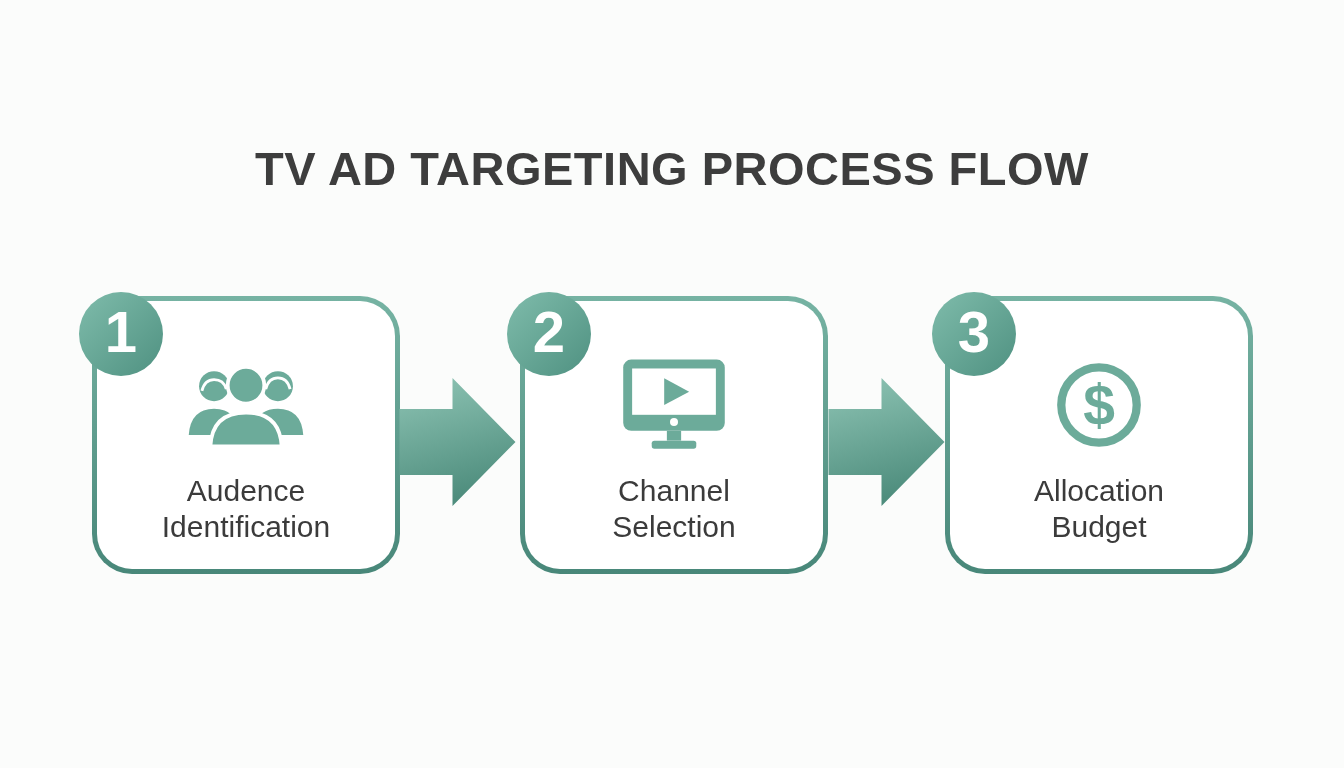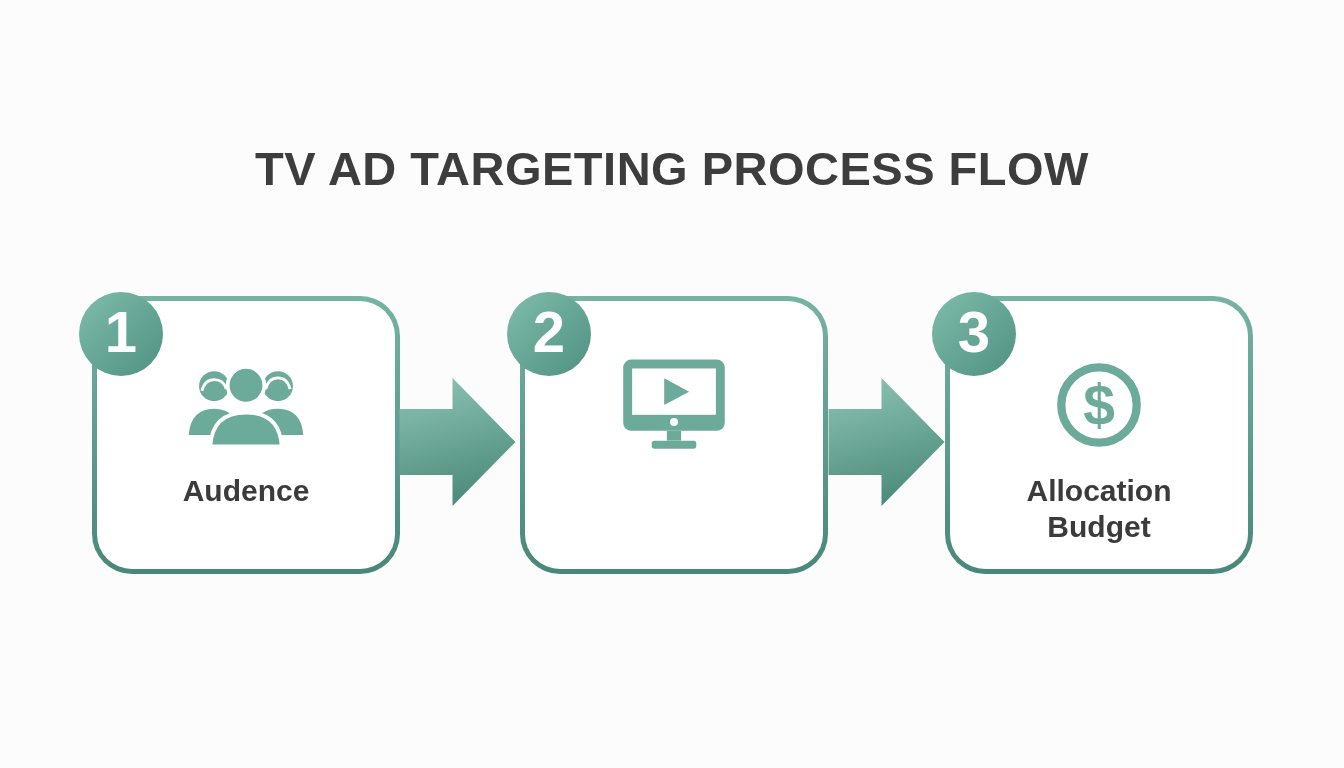--- a/index.html
+++ b/index.html
@@ -88,21 +88,21 @@
     align-items:center;
     justify-content:center;
     color:var(--icon-teal);
   }
   .step-label{
     position:absolute;
     left:0; right:0;
     top:172px;
     text-align:center;
     font-size:30px;
-    font-weight:bold;
+    font-weight:normal;
     line-height:36px;
     color:var(--label-text);
   }
   .flow-arrow{
     position:absolute;
     top:378px;
     width:117px;
     height:128px;
     z-index:2;
   }
@@ -131,20 +131,21 @@
           <circle cx="99" cy="30" r="16" fill="currentColor"></circle>
           <path d="M86,33 q3,-12 13,-12 q10,0 13,12" stroke="#ffffff" stroke-width="3" fill="none"></path>
           <path d="M72,82 q2,-28 27,-28 q25,0 27,28 z" fill="currentColor"></path>
 
           <circle cx="65" cy="29" r="19.5" fill="currentColor" stroke="#ffffff" stroke-width="4"></circle>
           <path d="M27,94 q2,-36 38,-36 q36,0 38,36 z" fill="currentColor" stroke="#ffffff" stroke-width="4"></path>
         </svg>
       </div>
       <div class="step-label">
         <div>Audence</div>
+        <div>Identification</div>
       </div>
     </div>
   </div>
 
   <svg class="flow-arrow flow-arrow-1" viewBox="0 0 116 128" aria-hidden="true">
     <defs>
       <linearGradient id="grad-a1" x1="0" y1="0" x2="0.25" y2="1">
         <stop offset="0" stop-color="#8fc5b5" style="stop-color:var(--arrow-light)"></stop>
         <stop offset="1" stop-color="#4e8d7d" style="stop-color:var(--arrow-dark)"></stop>
       </linearGradient>
@@ -160,20 +161,24 @@
       <div class="icon-wrap">
         <svg width="116" height="98" viewBox="0 0 130 110" aria-hidden="true">
           <rect x="8" y="4" width="114" height="80" rx="9" fill="currentColor"></rect>
           <rect x="18" y="14" width="94" height="52" fill="#ffffff"></rect>
           <polygon points="54,25 82,40 54,55" fill="currentColor"></polygon>
           <circle cx="65" cy="74" r="4.5" fill="#ffffff"></circle>
           <rect x="57" y="84" width="16" height="11" fill="currentColor"></rect>
           <rect x="40" y="95" width="50" height="9" rx="3" fill="currentColor"></rect>
         </svg>
       </div>
+      <div class="step-label">
+        <div>Channel</div>
+        <div>Selection</div>
+      </div>
     </div>
   </div>
 
   <svg class="flow-arrow flow-arrow-2" viewBox="0 0 116 128" aria-hidden="true">
     <defs>
       <linearGradient id="grad-a2" x1="0" y1="0" x2="0.25" y2="1">
         <stop offset="0" stop-color="#8fc5b5" style="stop-color:var(--arrow-light)"></stop>
         <stop offset="1" stop-color="#4e8d7d" style="stop-color:var(--arrow-dark)"></stop>
       </linearGradient>
     </defs>

